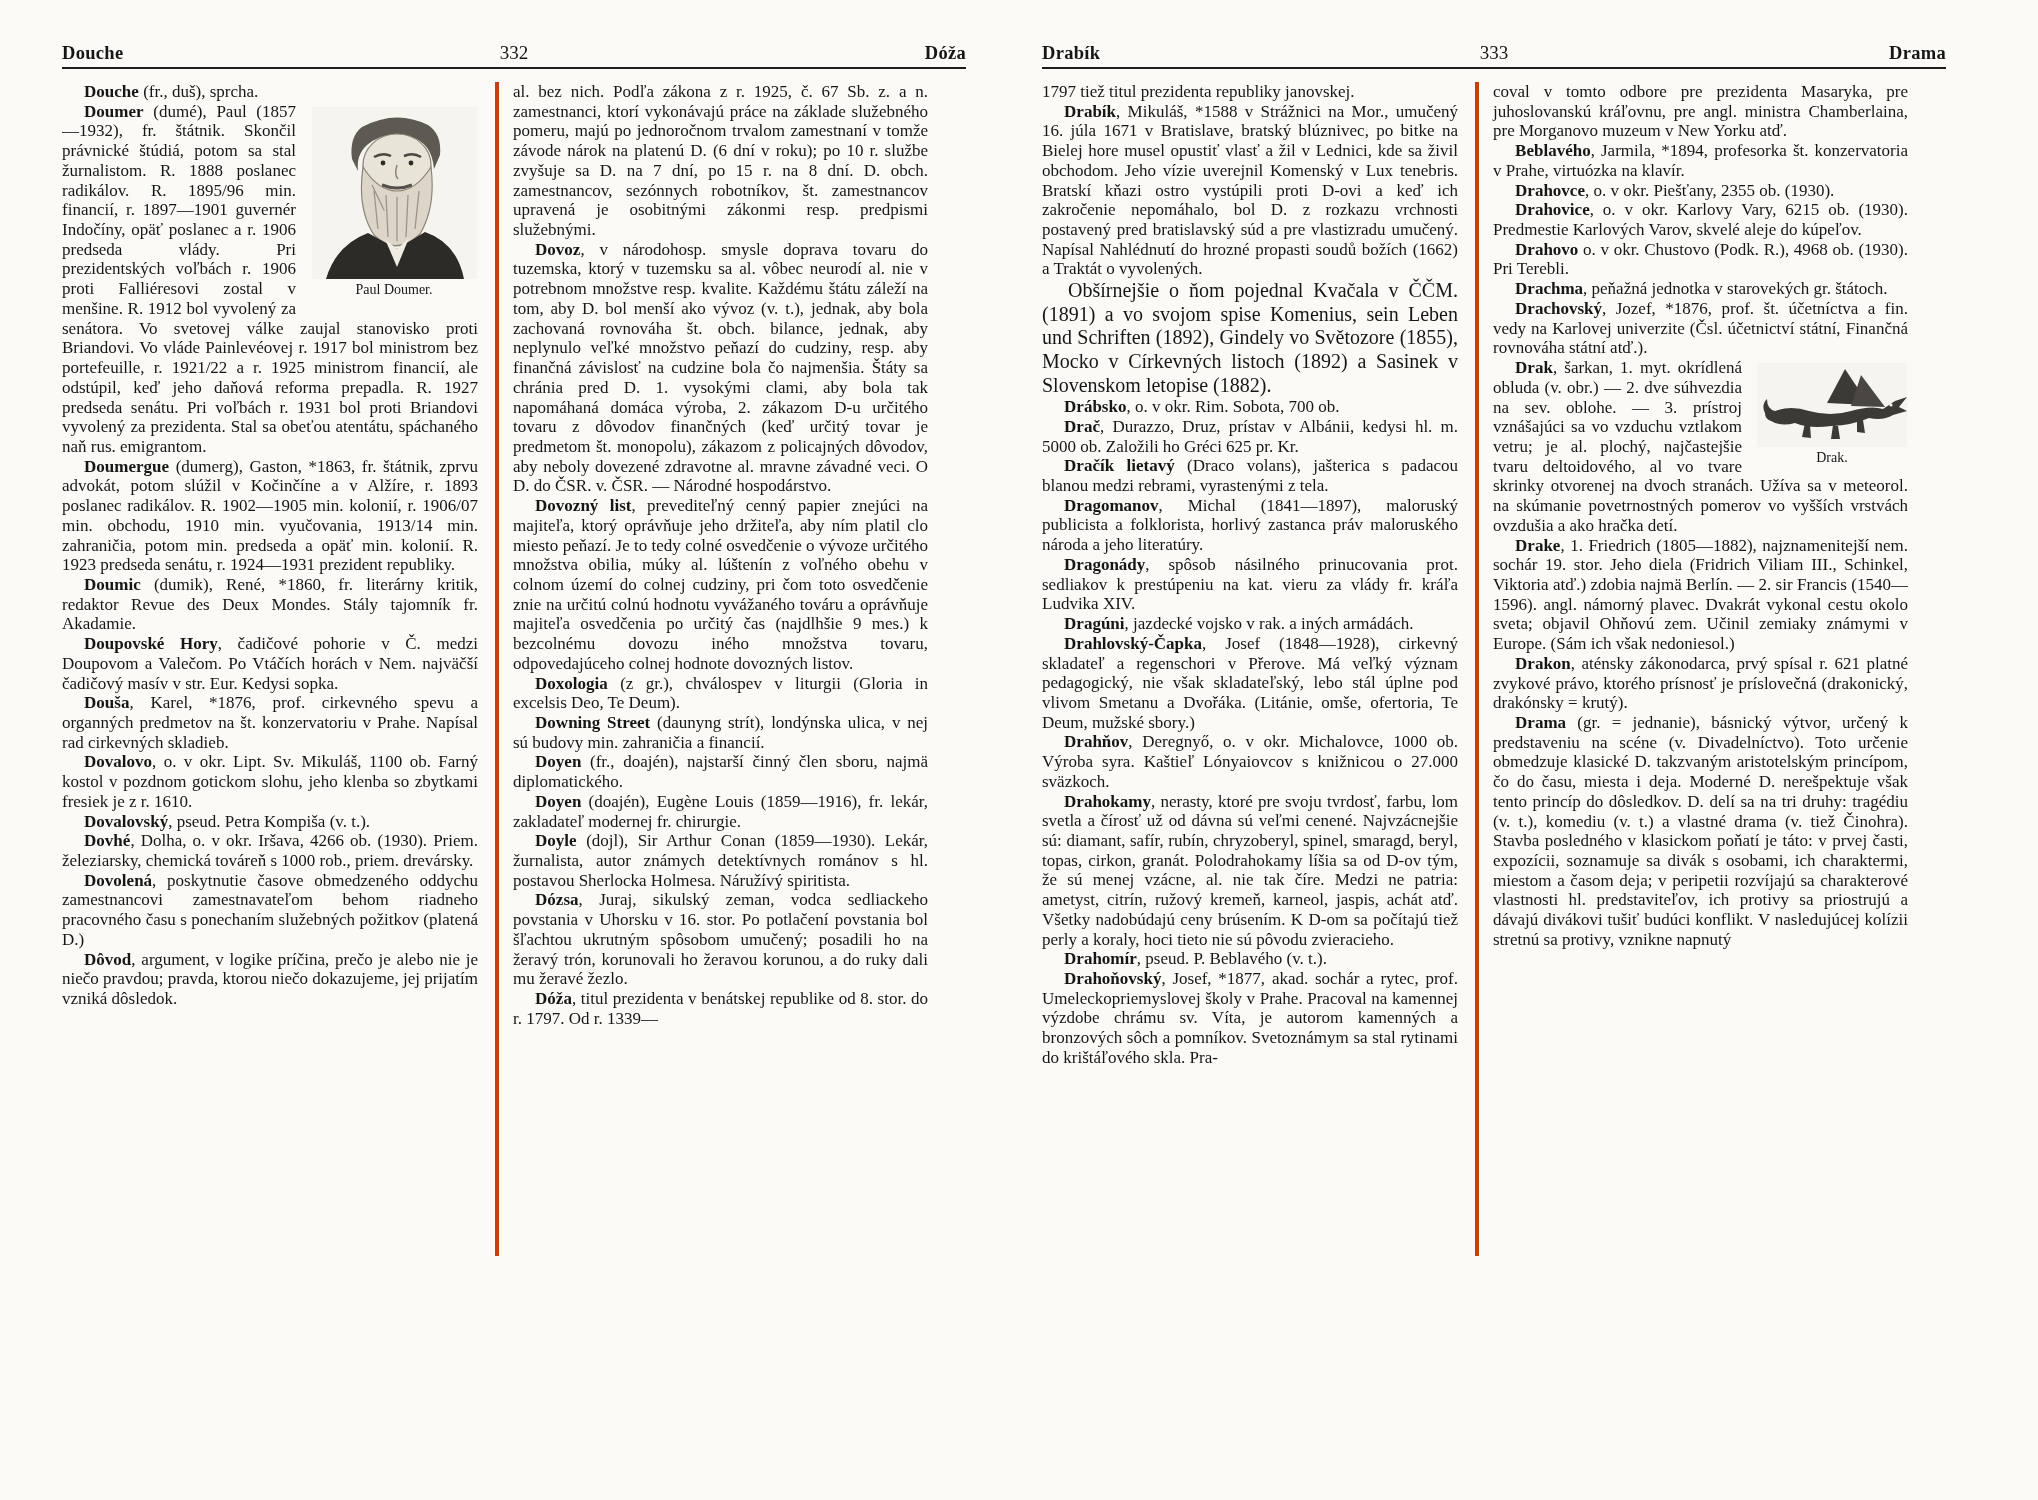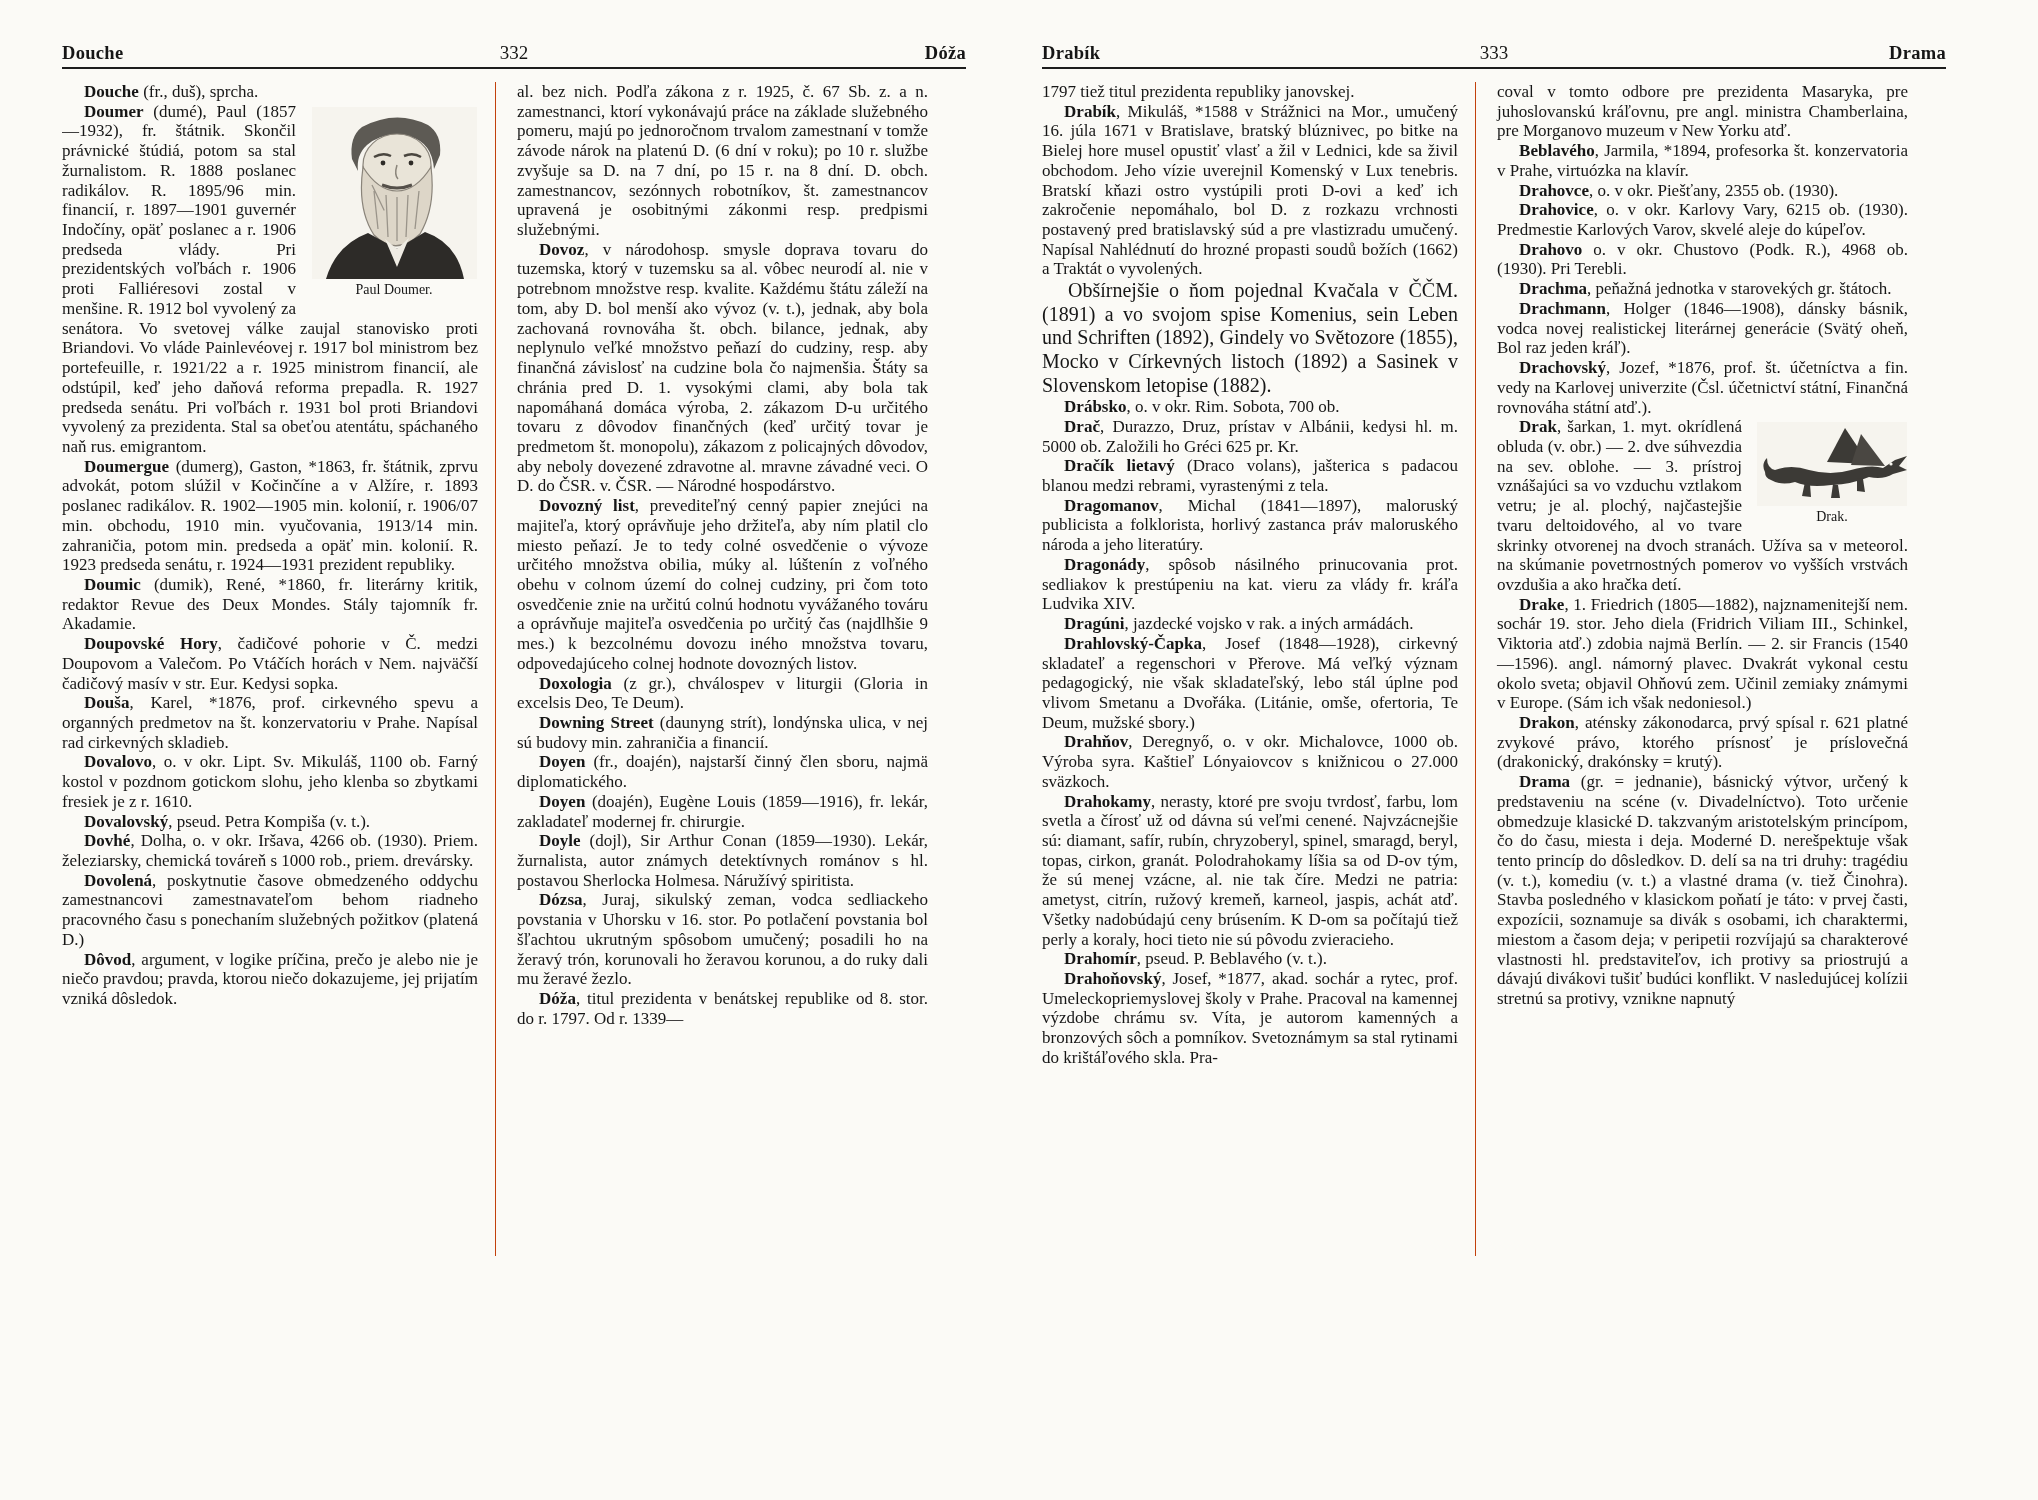--- a/index.html
+++ b/index.html
@@ -17,21 +17,21 @@
   .page-header .gw{flex:1;font-weight:bold;letter-spacing:.3px;}
   .page-header .gw.right{text-align:right;}
   .page-header .pn{flex:0 0 auto;font-weight:normal;font-size:19px;}
   .columns{display:flex;}
   .col{
     width:433px;height:1372px;overflow:hidden;text-align:justify;
     font-size:17px;line-height:1.16;box-sizing:border-box;
     hyphens:auto;
   }
   .col.c1{padding-right:17px;}
-  .col.c2{border-left:1px solid #c2410c;padding-left:21px;}
+  .col.c2{border-left:4px solid #c2410c;padding-left:14px;}
   .entry{margin:0;text-indent:1.3em;}
   .entry.cont{text-indent:0;}
   .entry.small{font-size:20px;line-height:1.18;}
   .hw{font-weight:bold;}
   .figure{
     float:right;margin:5px 0 4px 14px;text-align:center;
     shape-margin:8px;
   }
   .figure.portrait{width:168px;}
   .figure.dragon{width:152px;}
@@ -119,21 +119,20 @@
             <p class="entry"><span class="hw">Drahomír</span>, pseud. P. Beblavého (v. t.).</p>
             <p class="entry"><span class="hw">Drahoňovský</span>, Josef, *1877, akad. sochár a rytec, prof. Umeleckopriemyslovej školy v Prahe. Pracoval na kamennej výzdobe chrámu sv. Víta, je autorom kamenných a bronzových sôch a pomníkov. Svetoznámym sa stal rytinami do krištáľového skla. Pra-</p>
           </div>
         <div class="col c2">
             <p class="entry cont">coval v tomto odbore pre prezidenta Masaryka, pre juhoslovanskú kráľovnu, pre angl. ministra Chamberlaina, pre Morganovo muzeum v New Yorku atď.</p>
             <p class="entry"><span class="hw">Beblavého</span>, Jarmila, *1894, profesorka št. konzervatoria v Prahe, virtuózka na klavír.</p>
             <p class="entry"><span class="hw">Drahovce</span>, o. v okr. Piešťany, 2355 ob. (1930).</p>
             <p class="entry"><span class="hw">Drahovice</span>, o. v okr. Karlovy Vary, 6215 ob. (1930). Predmestie Karlových Varov, skvelé aleje do kúpeľov.</p>
             <p class="entry"><span class="hw">Drahovo</span> o. v okr. Chustovo (Podk. R.), 4968 ob. (1930). Pri Terebli.</p>
             <p class="entry"><span class="hw">Drachma</span>, peňažná jednotka v starovekých gr. štátoch.</p>
-            <p class="entry"><span class="hw">Drachmann</span>, Holger (1846—1908), dánsky básnik, vodca novej realistickej literárnej generácie (Svätý oheň, Bol raz jeden kráľ).</p>
             <p class="entry"><span class="hw">Drachovský</span>, Jozef, *1876, prof. št. účetníctva a fin. vedy na Karlovej univerzite (Čsl. účetnictví státní, Finančná rovnováha státní atď.).</p>
             <p class="entry"><span class="figure dragon" style="display:block;">
     <svg width="150" height="84" viewBox="0 0 150 84">
       <rect x="0" y="0" width="150" height="84" fill="#f6f4ee"></rect>
       <path d="M88,6 L112,42 L70,40 Z" fill="#3c3a36"></path>
       <path d="M104,12 L128,44 L94,43 Z" fill="#4a4742"></path>
       <path d="M8,50 Q4,42 10,36 Q10,46 18,48 Q34,42 52,48 Q74,54 94,48 Q114,42 126,46 L138,38 L150,34 L142,44 L150,48 L136,52 Q126,58 112,55 Q96,62 74,63 Q52,66 38,60 Q24,64 14,58 Q8,56 8,50 Z" fill="#3c3a36"></path>
       <path d="M48,60 l-3,14 l9,1 l-1,-13 Z M76,62 l-2,14 l9,0 l-2,-13 Z M100,56 l0,13 l8,1 l-2,-13 Z" fill="#3c3a36"></path>
       <circle cx="134" cy="42" r="1.6" fill="#f6f4ee"></circle>
     </svg>

